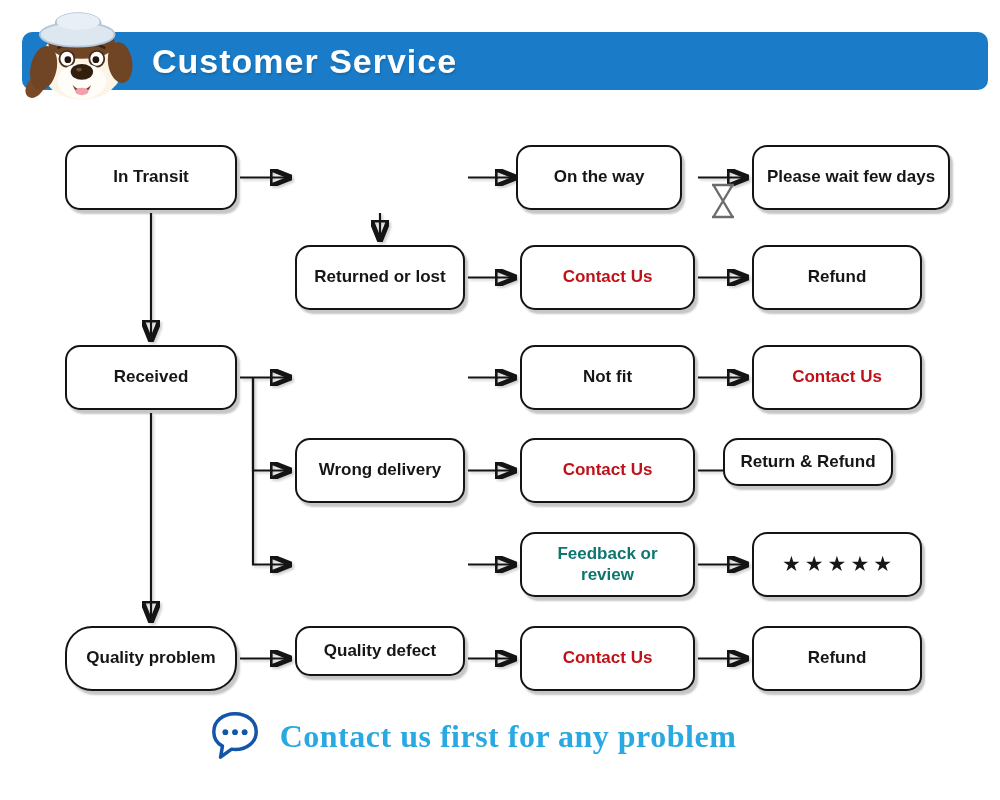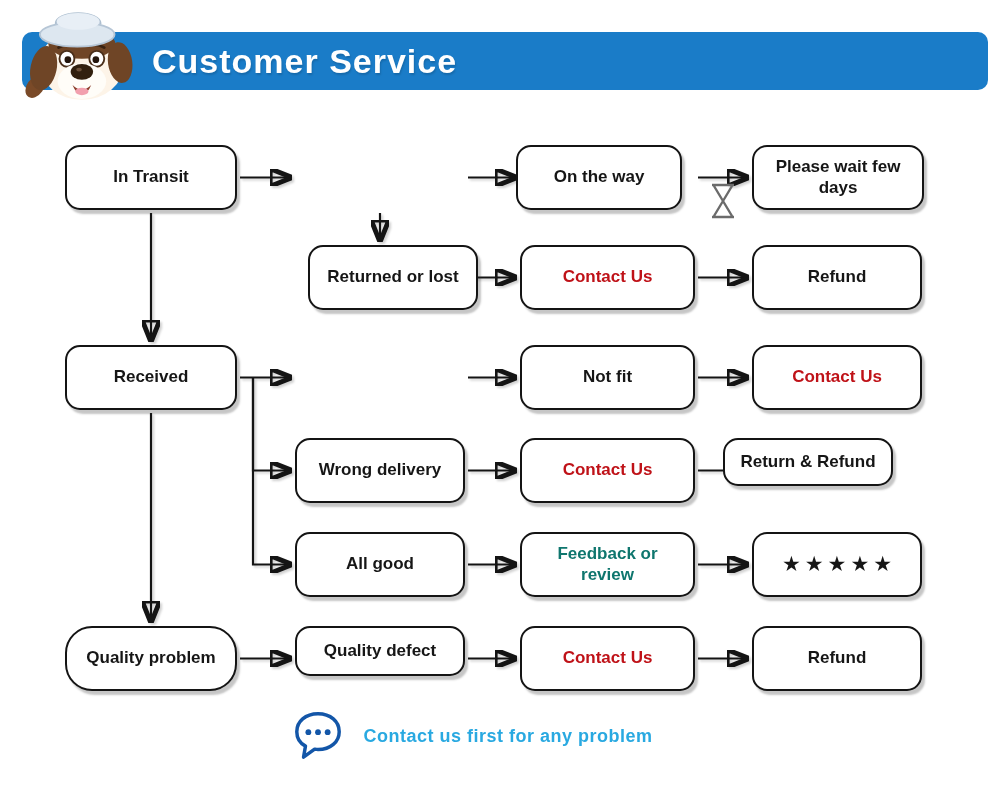--- a/index.html
+++ b/index.html
@@ -24,21 +24,21 @@
         display:flex;align-items:center;justify-content:center;text-align:center;
         font-size:17px;font-weight:bold;line-height:1.18;color:#161616;
         padding:2px 8px;box-shadow:3px 4px 2px rgba(50,50,50,0.28);}
   .node.stars{font-size:21px;letter-spacing:4px;padding-left:12px;}
 
   #hourglass{position:absolute;left:706px;top:183px;}
 
   
   #footer{position:absolute;left:0;top:708px;width:1000px;display:flex;
           align-items:center;justify-content:center;gap:18px;transform:translateX(-28px);}
-  #footer-text{color:var(--footer_text);font-size:18px;font-weight:bold;letter-spacing:0.5px;}
+  #footer-text{color:var(--footer_text);font-size:32px;font-weight:bold;letter-spacing:0.5px;font-family:Liberation Serif, serif;}
 </style>
 </head>
 <body>
 
 <div id="page">
 
   <div id="header-bar">
     <span id="header-title">Customer Service</span>
   </div>
 
@@ -97,24 +97,24 @@
       <g stroke="#6b6b6b" stroke-width="2.4" fill="none">
         <path d="M6,2 H28 M6,34 H28 M8,3 L26,33 M26,3 L8,33"></path>
       </g>
     </svg>
   <div class="node" style="left: 65px; top: 145px; width: 172px; height: 65px;">
         <span>In Transit</span>
       </div>
       <div class="node" style="left: 516px; top: 145px; width: 166px; height: 65px;">
         <span>On the way</span>
       </div>
-      <div class="node" style="left: 752px; top: 145px; width: 172px; height: 65px;">
+      <div class="node" style="left: 752px; top: 145px; width: 198px; height: 65px;">
         <span>Please wait few days</span>
       </div>
-      <div class="node" style="left: 308px; top: 245px; width: 170px; height: 65px;">
+      <div class="node" style="left: 295px; top: 245px; width: 170px; height: 65px;">
         <span>Returned or lost</span>
       </div>
       <div class="node" style="left: 520px; top: 245px; width: 175px; height: 65px; color: rgb(191, 18, 24);">
         <span>Contact Us</span>
       </div>
       <div class="node" style="left: 752px; top: 245px; width: 170px; height: 65px;">
         <span>Refund</span>
       </div>
       <div class="node" style="left: 65px; top: 345px; width: 172px; height: 65px;">
         <span>Received</span>
@@ -126,23 +126,20 @@
         <span>Contact Us</span>
       </div>
       <div class="node" style="left: 295px; top: 438px; width: 170px; height: 65px;">
         <span>Wrong delivery</span>
       </div>
       <div class="node" style="left: 520px; top: 438px; width: 175px; height: 65px; color: rgb(191, 18, 24);">
         <span>Contact Us</span>
       </div>
       <div class="node" style="left: 723px; top: 438px; width: 170px; height: 48px;">
         <span>Return &amp; Refund</span>
-      </div>
-      <div class="node" style="left: 295px; top: 532px; width: 170px; height: 65px;">
-        <span>All good</span>
       </div>
       <div class="node" style="left: 520px; top: 532px; width: 175px; height: 65px; color: #0f766e;">
         <span>Feedback or review</span>
       </div>
       <div class="node stars" style="left: 752px; top: 532px; width: 170px; height: 65px;">
         <span>★★★★★</span>
       </div>
       <div class="node" style="left: 65px; top: 626px; width: 172px; height: 65px; border-radius: 27px;">
         <span>Quality problem</span>
       </div>

